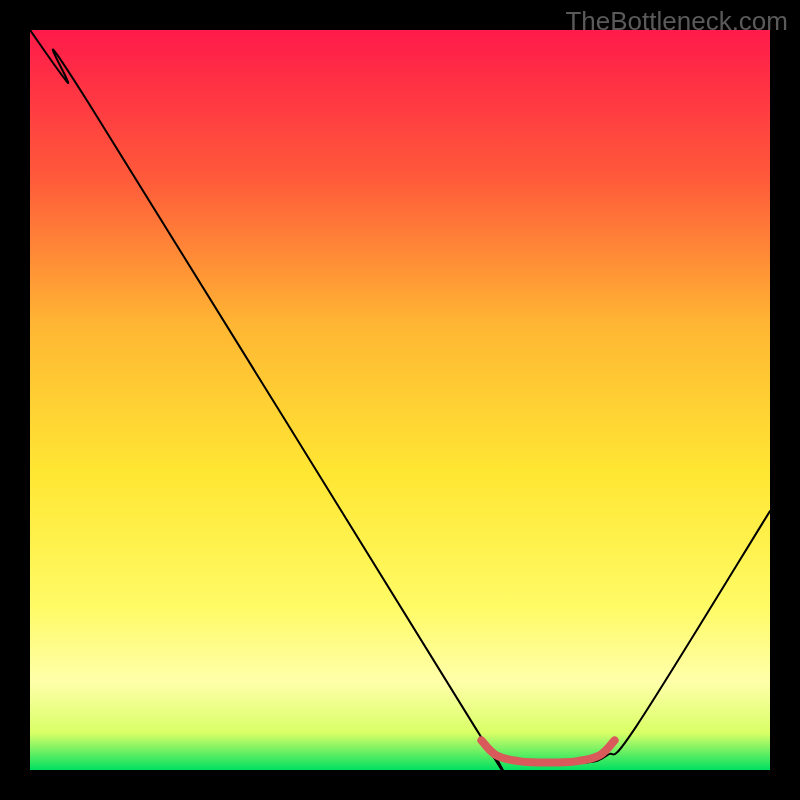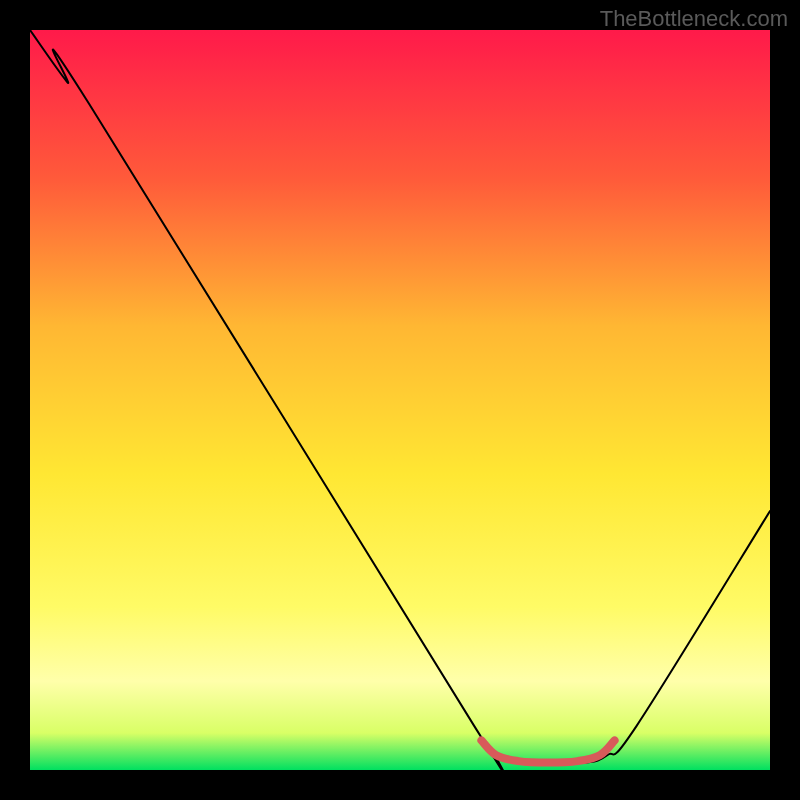--- a/index.html
+++ b/index.html
@@ -9,21 +9,21 @@
     height: 800px;
     background: #000;
     position: relative;
     font-family: Arial, sans-serif;
   }
   .watermark {
     position: absolute;
     top: 6px;
     right: 12px;
     color: #5a5a5a;
-    font-size: 22px;
+    font-size: 26px;
     font-weight: 500;
     z-index: 10;
   }
   .plot-area {
     position: absolute;
     left: 30px;
     top: 30px;
     width: 740px;
     height: 740px;
   }

